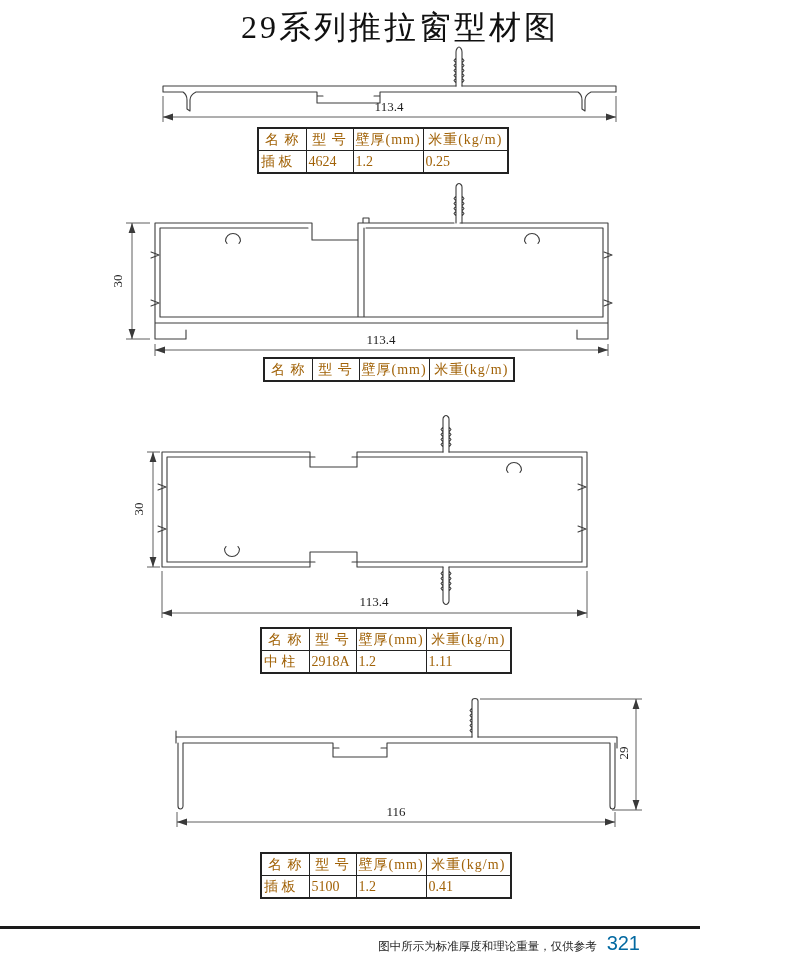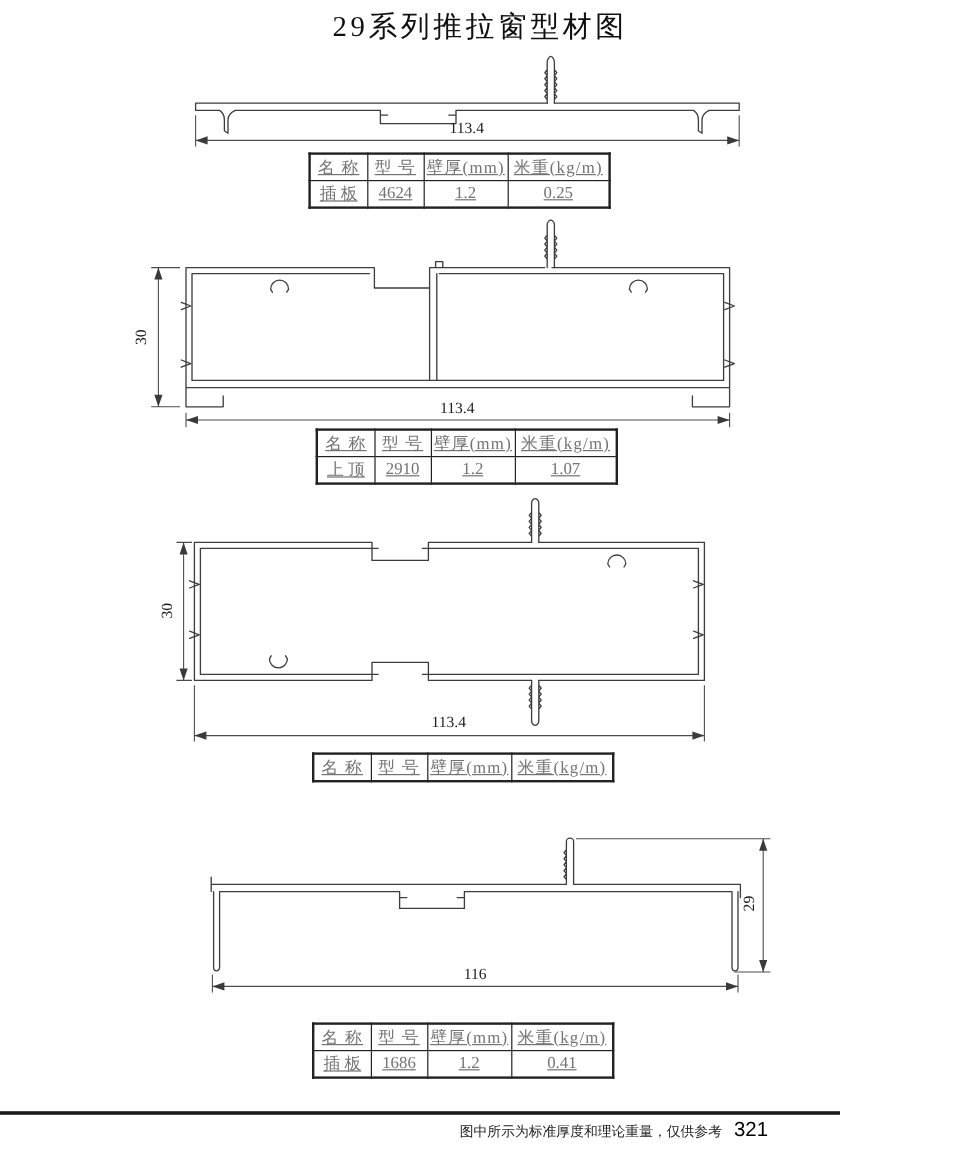--- a/index.html
+++ b/index.html
@@ -1,36 +1,36 @@
 <!DOCTYPE html>
 <html><head>
 <meta charset="utf-8">
 <style>
   html,body{margin:0;padding:0;background:#e8e8e8;}
   .page{position:relative;width:800px;height:976px;background:#ffffff;overflow:hidden;
         font-family:"Liberation Serif","DejaVu Serif",serif;}
   .title{position:absolute;top:6px;left:0;width:100%;text-align:center;
-         font-size:24px;letter-spacing:3px;color:#101010;}
+         font-size:32px;letter-spacing:3px;color:#101010;}
   .drawings{position:absolute;left:0;top:0;width:800px;height:976px;}
   .p{fill:none;stroke:#3d3d3d;stroke-width:1.1;stroke-linejoin:round;stroke-linecap:round;}
   .dim{fill:none;stroke:#4c4c4c;stroke-width:0.9;}
   .arr{fill:#3a3a3a;stroke:none;}
   .dimtxt{font-family:"Liberation Serif","DejaVu Serif",serif;font-size:13px;fill:#1c1c1c;}
   .spec{position:absolute;border-collapse:collapse;table-layout:fixed;width:252px;
-        font-size:14px;color:#737373;text-align:center;border:2px solid #222;background:#fff;text-decoration:underline;}
+        font-size:14px;color:#a16207;border:2px solid #222;background:#fff;}
   .spec th,.spec td{border:1px solid #222;height:21px;padding:0 2px;font-weight:normal;
         white-space:nowrap;overflow:hidden;}
   .spec th{letter-spacing:1px;}
   .c1{width:48px}.c2{width:47px}.c3{width:70px}.c4{width:85px}
   .footer{position:absolute;left:0;top:926px;width:700px;}
   .footer-rule{height:3px;background:#1a1a1a;}
   .footer-row{display:flex;justify-content:flex-end;align-items:baseline;gap:10px;
               padding:3px 60px 0 0;}
   .footer-note{font-family:"Liberation Sans","DejaVu Sans",sans-serif;font-size:11.5px;color:#222;}
-  .footer-page{font-family:"Liberation Sans","DejaVu Sans",sans-serif;font-size:17px;color:#000000;}
+  .footer-page{font-family:"Liberation Sans","DejaVu Sans",sans-serif;font-size:20px;color:#0369a1;}
 </style>
 </head>
 <body>
 
 <div class="page">
 
   <div class="title">29系列推拉窗型材图</div>
 
   <svg class="drawings" viewBox="0 0 800 976" xmlns="http://www.w3.org/2000/svg">
 
@@ -169,63 +169,63 @@
         <col class="c3">
         <col class="c4">
       </colgroup>
     <tbody>
         <tr>
       <th>名 称</th>
       <th>型 号</th>
       <th>壁厚(mm)</th>
       <th>米重(kg/m)</th>
     </tr>
+  </tbody>
+    </table>
+
+  <table class="spec" style="left:260px;top:627px">
+    <colgroup>
+        <col class="c1">
+        <col class="c2">
+        <col class="c3">
+        <col class="c4">
+      </colgroup>
+    <tbody>
+        <tr>
+      <th>名 称</th>
+      <th>型 号</th>
+      <th>壁厚(mm)</th>
+      <th>米重(kg/m)</th>
+    </tr>
     <tr>
-      <td>上 顶</td>
-      <td>2910</td>
+      <td>中 柱</td>
+      <td>2918A</td>
       <td>1.2</td>
-      <td>1.07</td>
-    </tr>
-  </tbody>
-    </table>
-
-  <table class="spec" style="left:260px;top:627px">
-    <colgroup>
-        <col class="c1">
-        <col class="c2">
-        <col class="c3">
-        <col class="c4">
-      </colgroup>
-    <tbody>
-        <tr>
-      <th>名 称</th>
-      <th>型 号</th>
-      <th>壁厚(mm)</th>
-      <th>米重(kg/m)</th>
+      <td>1.11</td>
     </tr>
   </tbody>
     </table>
 
   <table class="spec" style="left:260px;top:852px">
     <colgroup>
         <col class="c1">
         <col class="c2">
         <col class="c3">
         <col class="c4">
       </colgroup>
     <tbody>
         <tr>
       <th>名 称</th>
       <th>型 号</th>
       <th>壁厚(mm)</th>
       <th>米重(kg/m)</th>
     </tr>
     <tr>
       <td>插 板</td>
-      <td>1686</td>
+      <td>5100</td>
       <td>1.2</td>
       <td>0.41</td>
     </tr>
   </tbody>
     </table>
 
   <div class="footer">
     <div class="footer-rule"></div>
     <div class="footer-row">
       <span class="footer-note">图中所示为标准厚度和理论重量，仅供参考</span>

